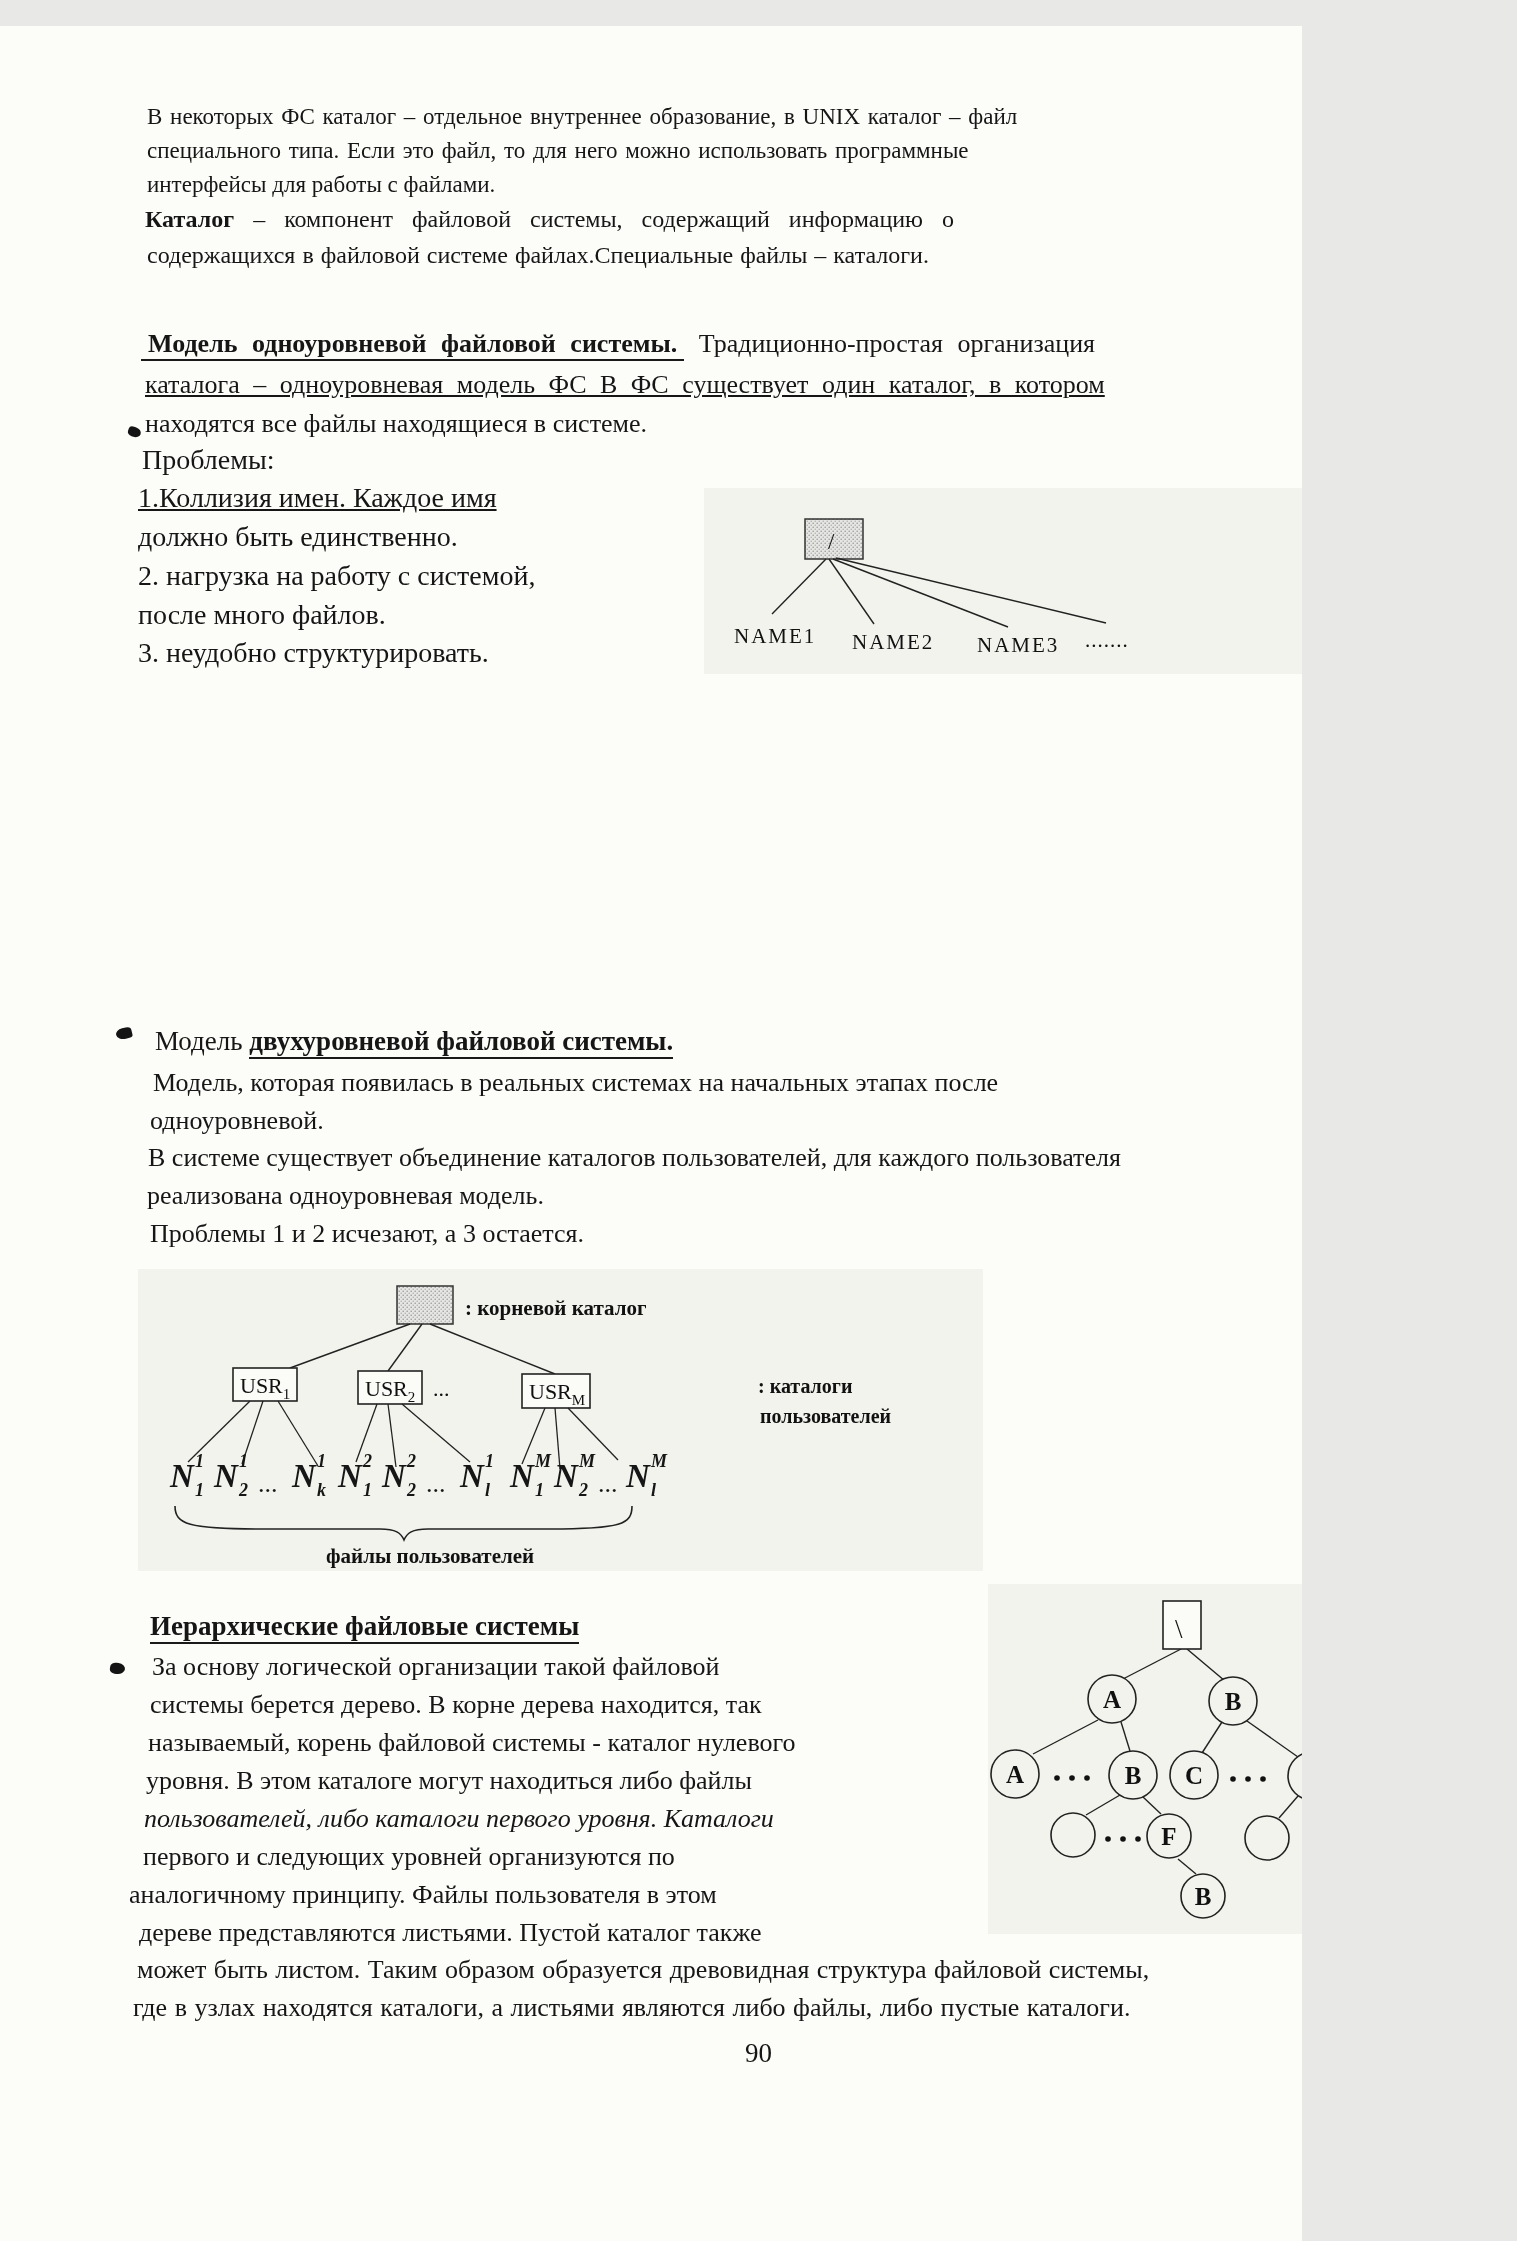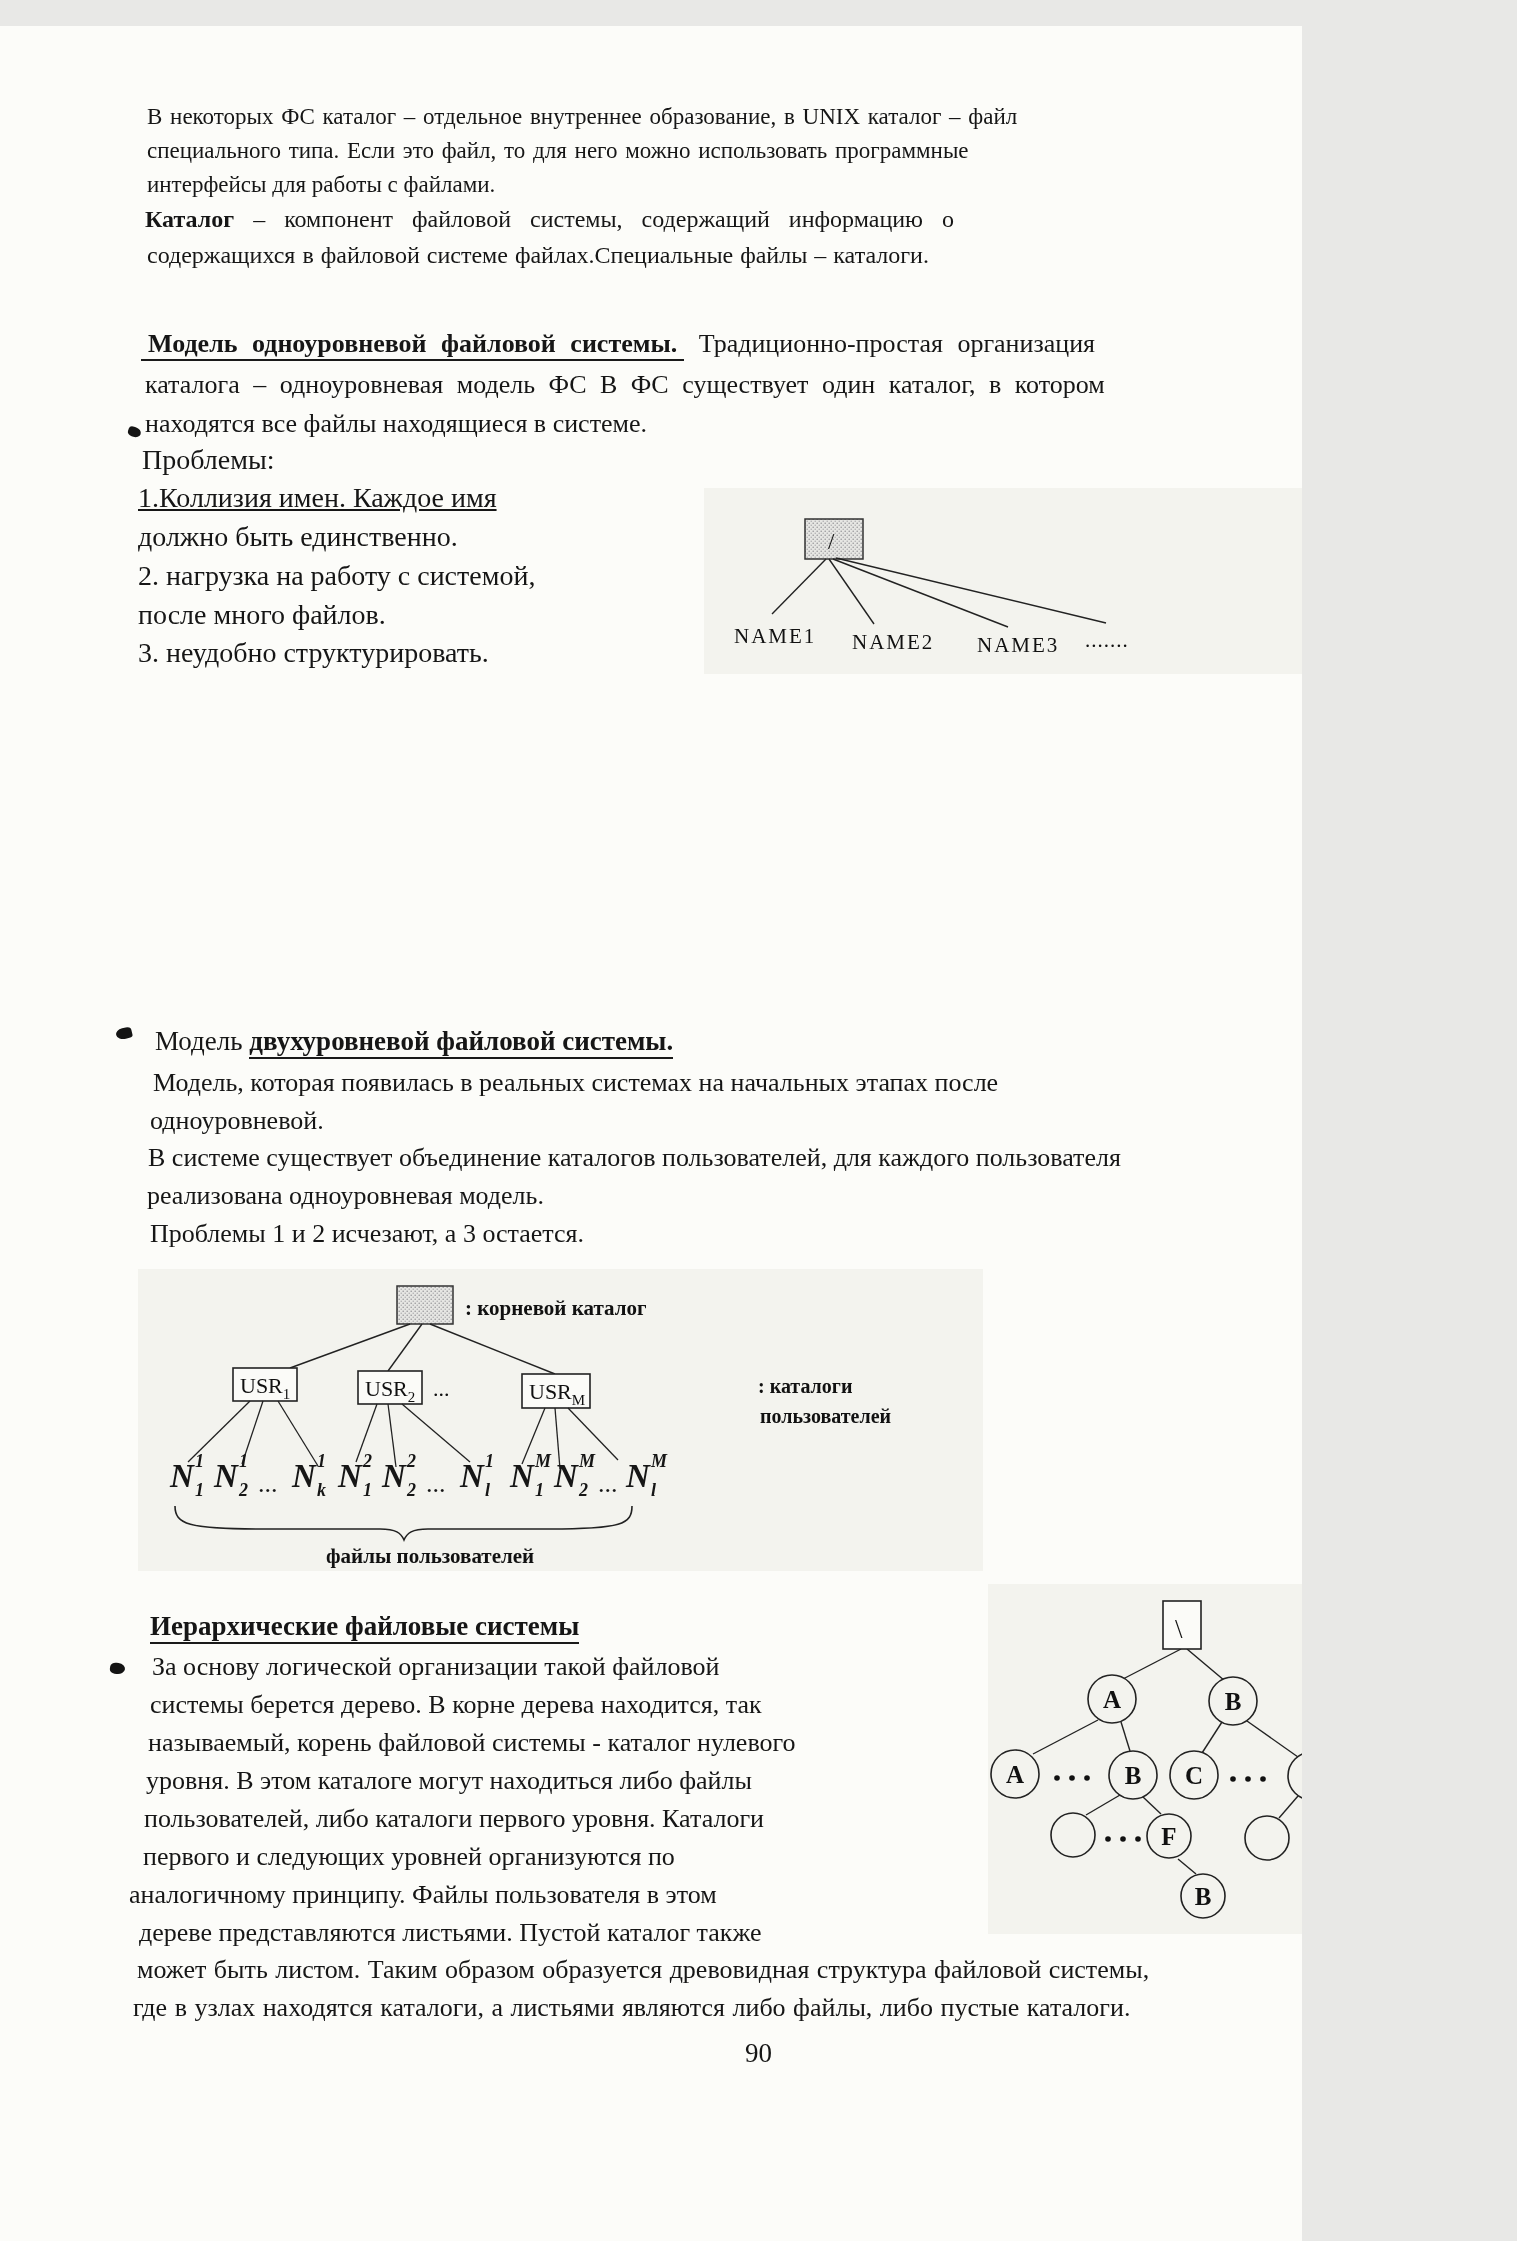--- a/index.html
+++ b/index.html
@@ -41,21 +41,21 @@
   <div class="line intro" style="left:145px;top:180px;word-spacing:13px;font-size:24px;">
     <span class="bold">Каталог</span>
     <span>–  компонент  файловой  системы,  содержащий  информацию  о</span>
   </div>
   <div class="line intro" style="left:147px;top:216px;font-size:24px;word-spacing:1px;">содержащихся в файловой системе файлах.Специальные файлы – каталоги.</div>
 
   <div class="line sec" style="left:141px;top:303px;word-spacing:8px;">
     <span class="und">Модель одноуровневой файловой системы.</span>
     <span>Традиционно-простая организация</span>
   </div>
-  <div class="line sec" style="left:145px;top:344px;word-spacing:7px;">каталога – одноуровневая модель ФС В ФС существует один каталог, в котором</div>
+  <div class="line sec" style="left:145px;top:344px;word-spacing:7px;text-decoration:underline;">каталога – одноуровневая модель ФС В ФС существует один каталог, в котором</div>
   <div class="line sec" style="left:145px;top:383px;">находятся все файлы находящиеся в системе.</div>
 
   <div class="line list" style="left:142px;top:418px;">Проблемы:</div>
   <div class="line list" style="left:138px;top:456px;text-decoration:underline;">1.Коллизия имен. Каждое имя</div>
   <div class="line list" style="left:138px;top:495px;">должно быть единственно.</div>
   <div class="line list" style="left:138px;top:534px;">2. нагрузка на работу с системой,</div>
   <div class="line list" style="left:138px;top:573px;">после много файлов.</div>
   <div class="line list" style="left:138px;top:611px;">3. неудобно структурировать.</div>
 
   <svg class="panel-svg" style="left:700px;top:460px;" width="660" height="200" viewBox="0 0 660 200">
@@ -140,21 +140,21 @@
     <span class="mN"><span class="b">N</span><span class="sup">1</span><span class="sub">1</span></span><span class="mN"><span class="b">N</span><span class="sup">1</span><span class="sub">2</span></span><span class="mdots">...</span><span class="mN"><span class="b">N</span><span class="sup">1</span><span class="sub">k</span></span><span class="mN g2start"><span class="b">N</span><span class="sup">2</span><span class="sub">1</span></span><span class="mN"><span class="b">N</span><span class="sup">2</span><span class="sub">2</span></span><span class="mdots">...</span><span class="mN"><span class="b">N</span><span class="sup">1</span><span class="sub">l</span></span><span class="mN g3start"><span class="b">N</span><span class="sup">M</span><span class="sub">1</span></span><span class="mN"><span class="b">N</span><span class="sup">M</span><span class="sub">2</span></span><span class="mdots small">...</span><span class="mN"><span class="b">N</span><span class="sup">M</span><span class="sub">l</span></span>
   </div>
 
   <div class="line sec" style="left:150px;top:1585px;font-size:27px;">
     <span class="bold und2">Иерархические файловые системы</span>
   </div>
   <div class="line sec" style="left:152px;top:1626px;">За основу логической организации такой файловой</div>
   <div class="line sec" style="left:150px;top:1664px;">системы берется дерево. В корне дерева находится, так</div>
   <div class="line sec" style="left:148px;top:1702px;">называемый, корень файловой системы - каталог нулевого</div>
   <div class="line sec" style="left:146px;top:1740px;">уровня. В этом каталоге могут находиться либо файлы</div>
-  <div class="line sec" style="left:144px;top:1778px;">пользователей, либо каталоги первого уровня. Каталоги</div>
+  <div class="line sec" style="left:144px;top:1778px;font-style:italic;">пользователей, либо каталоги первого уровня. Каталоги</div>
   <div class="line sec" style="left:143px;top:1816px;">первого и следующих уровней организуются по</div>
   <div class="line sec" style="left:129px;top:1854px;">аналогичному принципу. Файлы пользователя в этом</div>
   <div class="line sec" style="left:139px;top:1892px;">дереве представляются листьями. Пустой каталог также</div>
   <div class="line sec" style="left:137px;top:1929px;word-spacing:1px;">может быть листом. Таким образом образуется древовидная структура файловой системы,</div>
   <div class="line sec" style="left:133px;top:1967px;word-spacing:1px;">где в узлах находятся каталоги, а листьями являются либо файлы, либо пустые каталоги.</div>
 
   <svg class="panel-svg" style="left:985px;top:1555px;" width="420" height="360" viewBox="0 0 420 360">
     <rect x="3" y="3" width="405" height="350" fill="#f3f3ee"></rect>
     <g stroke="#222" stroke-width="1.4">
       <line x1="196" y1="68" x2="138" y2="98"></line>

